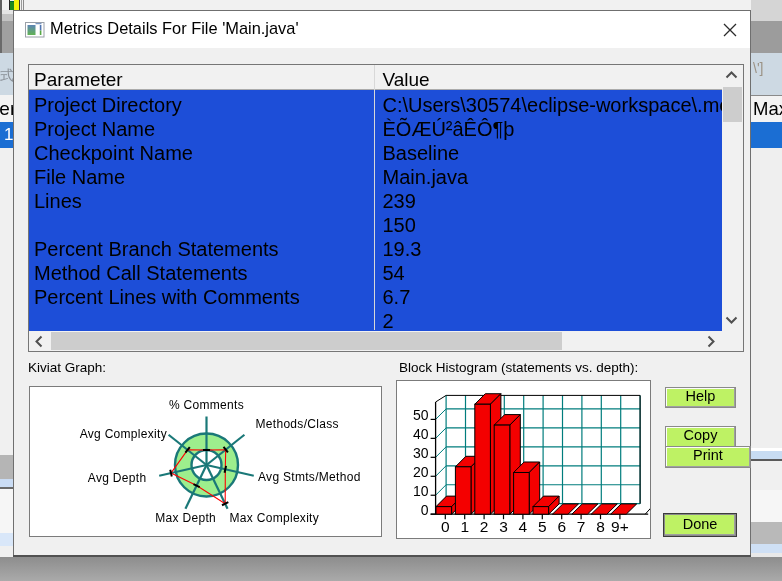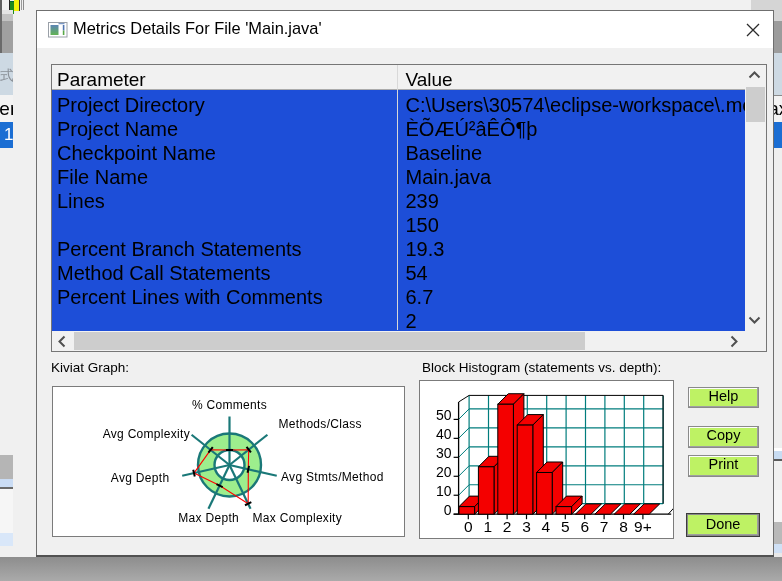--- a/index.html
+++ b/index.html
@@ -55,21 +55,21 @@
 <div class="abs" style="left:751px;top:451px;width:31px;height:8px;background:#c8dcf2;"></div>
 <div class="abs" style="left:751px;top:459px;width:31px;height:2px;background:#5a5a5a;"></div>
 <div class="abs" style="left:751px;top:461px;width:31px;height:29px;background:#f0f0f0;"></div>
 <div class="abs" style="left:751px;top:490px;width:31px;height:32px;background:#f6f6f6;"></div>
 <div class="abs" style="left:751px;top:522px;width:31px;height:22px;background:#b9b9b9;"></div>
 <div class="abs" style="left:751px;top:544px;width:31px;height:9px;background:#cfe0f5;"></div>
 <div class="abs" style="left:751px;top:553px;width:31px;height:4px;background:#e9e9e9;"></div>
 
 <div class="abs" style="left:0;top:557px;width:782px;height:24px;background:linear-gradient(#8d8d8d,#aaaaaa);"></div>
 
-<div class="abs" style="left:13px;top:10px;width:738px;height:547px;border:1px solid #6f6f6f;background:#f0f0f0;margin-left:23px;">
+<div class="abs" style="left:13px;top:10px;width:738px;height:547px;border:1px solid #6f6f6f;background:#f0f0f0;">
   <div class="abs" style="left:0;top:0;width:736px;height:37px;background:#ffffff;"></div>
 
   <svg class="abs" style="left:11px;top:11px;" width="20" height="16" viewBox="0 0 20 16">
     <rect x="0.5" y="0.5" width="18.5" height="14.5" fill="#ffffff" stroke="#9aa0a8"></rect>
     <rect x="2.5" y="3" width="8" height="10" fill="url(#gbl)"></rect>
     <rect x="14.8" y="3" width="1.6" height="5.5" fill="#4f74b0"></rect>
     <rect x="14.8" y="8.5" width="1.6" height="4.5" fill="#57a845"></rect>
     <rect x="10.5" y="1.2" width="6" height="1" fill="#5b7fb5"></rect>
     <defs>
           <linearGradient id="gbl" x1="0" y1="0" x2="0" y2="1">
@@ -246,21 +246,21 @@
         <text x="31.6" y="95.57999999999998" font-size="14" font-family="Liberation Sans" text-anchor="end">20</text>
         <text x="31.6" y="76.61999999999999" font-size="14" font-family="Liberation Sans" text-anchor="end">30</text>
         <text x="31.6" y="57.65999999999998" font-size="14" font-family="Liberation Sans" text-anchor="end">40</text>
         <text x="31.6" y="38.699999999999974" font-size="14" font-family="Liberation Sans" text-anchor="end">50</text>
       </svg>
 
   <div class="abs" style="left:-1px;top:544px;width:738px;height:2px;background:#515151;"></div>
 
   <div class="abs btn" style="left:651px;top:376px;width:71px;height:21px;">Help</div>
   <div class="abs btn" style="left:651px;top:415px;width:71px;height:22px;">Copy</div>
-  <div class="abs btn" style="left:651px;top:444px;width:71px;height:22px;">Print</div>
+  <div class="abs btn" style="left:651px;top:435px;width:86px;height:22px;">Print</div>
   <div class="abs btn done" style="left:649px;top:502px;width:74px;height:24px;">Done</div>
 </div>
 
 </div>
 <style>
 .btn { background:#bef264; border:1px solid #8a8a8a;
   box-shadow:inset -1px -1px 0 #9f9f9f, inset 1px 1px 0 #fdfdfd;
   font-size:14.5px; color:#000; text-align:center; line-height:17px; }
 .done { border:1px solid #3c3c3c; box-shadow: inset 0 0 0 1px #8a8a8a, inset -2px -2px 0 #9f9f9f; line-height:20px; }
 </style>

